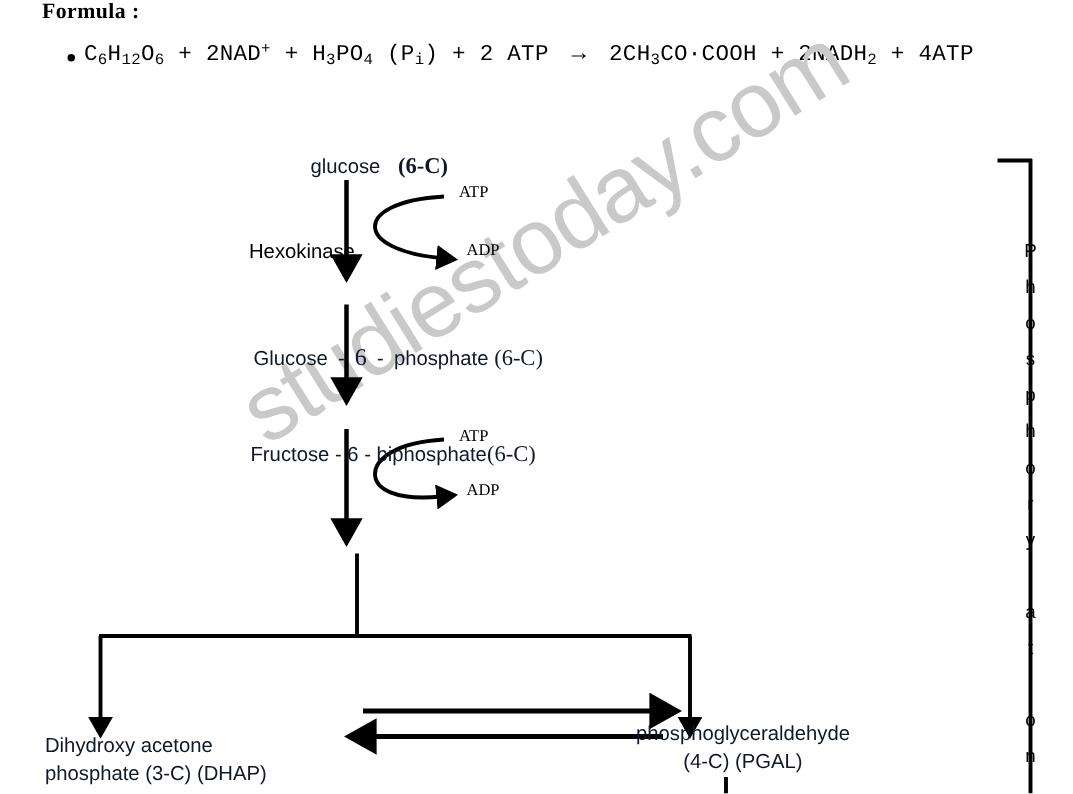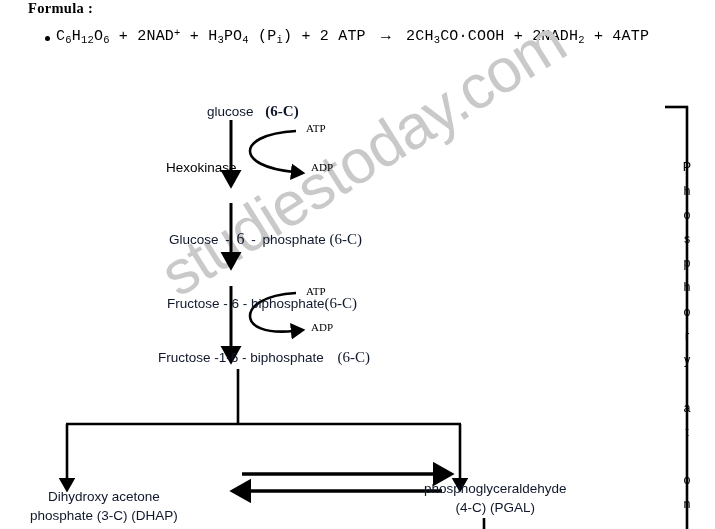--- a/index.html
+++ b/index.html
@@ -210,26 +210,22 @@
       <span class="serif" style="font-size:16px;">6</span>
       <span style="margin:0 3px;">-</span>
       <span>phosphate</span>
       <span class="carbon-tag">(6-C)</span>
     </div>
 
     <div class="node-label" style="left:167px; top:263px;margin-top:32px;">
       <span>Fructose - 6 - biphosphate</span><span class="carbon-tag">(6-C)</span>
     </div>
 
-    <div class="node-label" style="left:158px; top:349px;">
-      <span>Fructose -1-6 - biphosphate</span>
-      <span class="carbon-tag" style="margin-left:10px;">(6-C)</span>
-    </div>
-
-    <div class="node-label" style="left:30px; top:487px; line-height:19px;text-align:center;">
+
+    <div class="node-label" style="left:30px; top:487px; line-height:19px;">
       <div>Dihydroxy acetone</div>
       <div>phosphate (3-C) (DHAP)</div>
     </div>
 
     <div class="node-label" style="left:424px; top:479px; line-height:19px;">
       <div>phosphoglyceraldehyde</div>
       <div style="text-align:center;">(4-C) (PGAL)</div>
     </div>
 
     <div class="enzyme" style="left:166px; top:160px;">Hexokinase</div>

